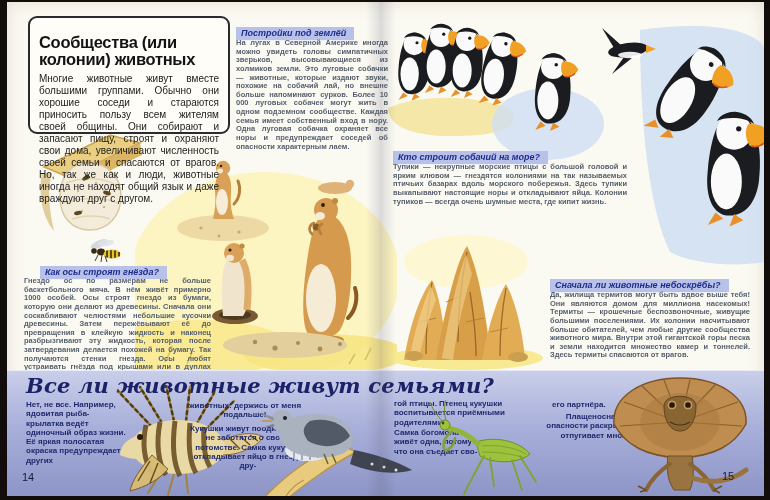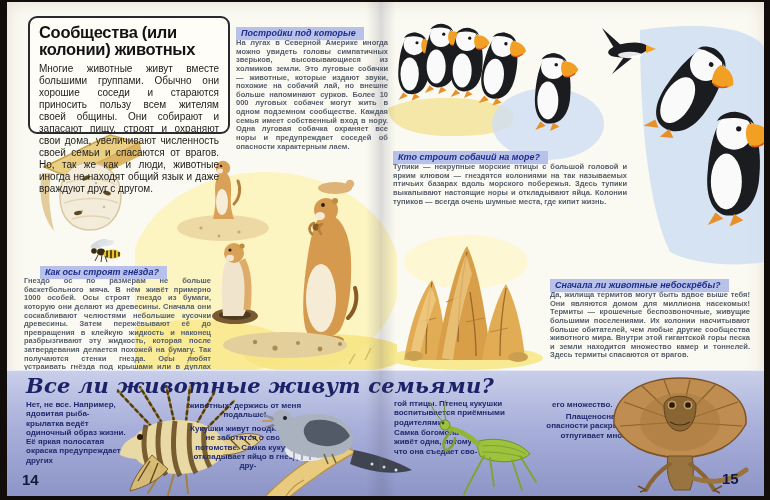--- a/index.html
+++ b/index.html
@@ -11,21 +11,21 @@
   .abs{position:absolute;}
   .page{
     left:7px;top:2px;width:757px;height:494px;
     background:#fbfaf2;
     box-shadow:inset 0 0 18px rgba(120,100,70,.18);
   }
   
   .intro-box{
     left:28px;top:16px;width:202px;height:118px;
     background:#fefdf8;border:2px solid #2b2b2f;border-radius:9px;
-    padding:6px 9px;box-sizing:border-box;
+    padding:16px 9px;box-sizing:border-box;
   }
   .intro-title{
     font-weight:bold;font-size:16.5px;line-height:1.05;color:#131313;
     letter-spacing:-0.3px;
   }
   .intro-text{
     margin-top:4px;font-weight:normal;font-size:10px;line-height:1.2;
     color:#1c1c1c;text-align:justify;
   }
   
@@ -46,21 +46,21 @@
     border-top:1px solid #e9ebf6;
   }
   .band-title{
     font-family:"DejaVu Serif",serif;font-style:italic;font-weight:bold;
     font-size:21px;color:#1c2267;letter-spacing:.2px;white-space:nowrap;
   }
   .band-text{
     font-weight:bold;font-size:8px;line-height:1.16;color:#202a6e;
   }
   .pgnum{
-    font-weight:bold;font-size:15px;color:#141a3e;
+    font-weight:normal;font-size:11px;color:#141a3e;
   }
   .gutter{
     left:366px;top:2px;width:30px;height:494px;pointer-events:none;
     background:linear-gradient(90deg,rgba(70,70,95,0) 0%,rgba(70,70,95,.14) 42%,rgba(95,95,120,.22) 50%,rgba(70,70,95,.14) 58%,rgba(70,70,95,0) 100%);
   }
   .edge{background:#120d0a;}
 </style>
 </head>
 <body>
 
@@ -190,21 +190,21 @@
   <ellipse cx="28" cy="134" rx="9" ry="5" fill="#caa050"></ellipse>
   <ellipse cx="132" cy="135" rx="10" ry="5" fill="#caa050"></ellipse>
 </svg>
 
 <div class="abs intro-box">
   <div class="intro-title">Сообщества (или колонии) животных</div>
   <div class="intro-text">Многие животные живут вместе большими группами. Обычно они хорошие соседи и стараются приносить пользу всем жителям своей общины. Они собирают и запасают пищу, строят и охраняют свои дома, увеличивают численность своей семьи и спасаются от врагов. Но, так же как и люди, животные иногда не находят общий язык и даже враждуют друг с другом.</div>
 </div>
 
 <div class="abs" style="left:236px;top:22px">
-  <span class="sec-head">Постройки под которые</span>
+  <span class="sec-head">Постройки под землёй</span>
 </div>
 <div class="abs sec-text" style="left:236px;top:39px;width:152px">На лугах в Северной Америке иногда можно увидеть головы симпатичных зверьков, высовывающиеся из холмиков земли. Это луговые собачки — животные, которые издают звуки, похожие на собачий лай, но внешне больше напоминают сурков. Более 10 000 луговых собачек могут жить в одном подземном сообществе. Каждая семья имеет собственный вход в нору. Одна луговая собачка охраняет все норы и предупреждает соседей об опасности характерным лаем.</div>
 
 <div class="abs" style="left:40px;top:261px">
   <span class="sec-head">Как осы строят гнёзда?</span>
 </div>
 <div class="abs sec-text" style="left:24px;top:277px;width:187px">Гнездо ос по размерам не больше баскетбольного мяча. В нём живёт примерно 1000 особей. Осы строят гнездо из бумаги, которую они делают из древесины. Сначала они соскабливают челюстями небольшие кусочки древесины. Затем пережёвывают её до превращения в клейкую жидкость и наконец разбрызгивают эту жидкость, которая после затвердевания делается похожей на бумагу. Так получаются стенки гнезда. Осы любят устраивать гнёзда под крышами или в дуплах деревьев.</div>
 
 <div class="abs" style="left:393px;top:146px">
   <span class="sec-head">Кто строит собачий на море?</span>
@@ -289,21 +289,21 @@
   <path d="M52,44 C70,38 94,42 106,56 C94,66 70,66 56,58 Z" fill="#9dc23e" stroke="#6f8f26" stroke-width="1"></path>
   <path d="M58,48 C74,46 92,50 102,56 M58,54 C74,54 90,56 100,60" stroke="#7fa32e" stroke-width="1" fill="none"></path>
   <path d="M24,30 C34,32 46,38 54,46" stroke="#8fb636" stroke-width="5" fill="none" stroke-linecap="round"></path>
   <circle cx="21" cy="27" r="5" fill="#9dc23e" stroke="#6f8f26" stroke-width="1"></circle>
   <circle cx="19" cy="25" r="1.4" fill="#3a4a14"></circle>
   <path d="M18,23 C12,16 8,10 6,4 M22,22 C20,14 20,8 22,2" stroke="#6f8f26" stroke-width="1" fill="none"></path>
   <path d="M27,34 C20,40 17,48 22,53 C27,50 31,45 31,40" stroke="#7fa32e" stroke-width="2.6" fill="none" stroke-linecap="round"></path>
   <path d="M60,58 L46,84 M46,84 L40,96 M66,60 L70,88 M88,62 L98,92 M96,58 L112,84" stroke="#7fa32e" stroke-width="1.8" fill="none" stroke-linecap="round"></path>
 </svg>
 
-<div class="abs band-text" style="left:552px;top:400px;width:90px">его множество.</div>
+<div class="abs band-text" style="left:552px;top:400px;width:90px">его партнёра.</div>
 <div class="abs band-text" style="left:544px;top:412px;width:152px;text-align:center">Плащеносная ящерица при опасности раскрывает капюшон, что отпугивает многих животных.</div>
 
 <svg class="abs" style="left:594px;top:372px" width="172" height="122" viewBox="0 0 172 122">
   <path d="M20,52 C18,24 48,6 86,6 C124,6 154,24 152,52 C140,74 120,84 86,86 C52,84 32,74 20,52 Z" fill="#c08d50" stroke="#7c5224" stroke-width="1.5"></path>
   <g stroke="#8a5f2a" stroke-width="1.2">
     <line x1="86" y1="50" x2="30" y2="30"></line>
       <line x1="86" y1="50" x2="48" y2="14"></line>
     <line x1="86" y1="50" x2="70" y2="8"></line>
       <line x1="86" y1="50" x2="96" y2="8"></line>
     <line x1="86" y1="50" x2="122" y2="12"></line>

